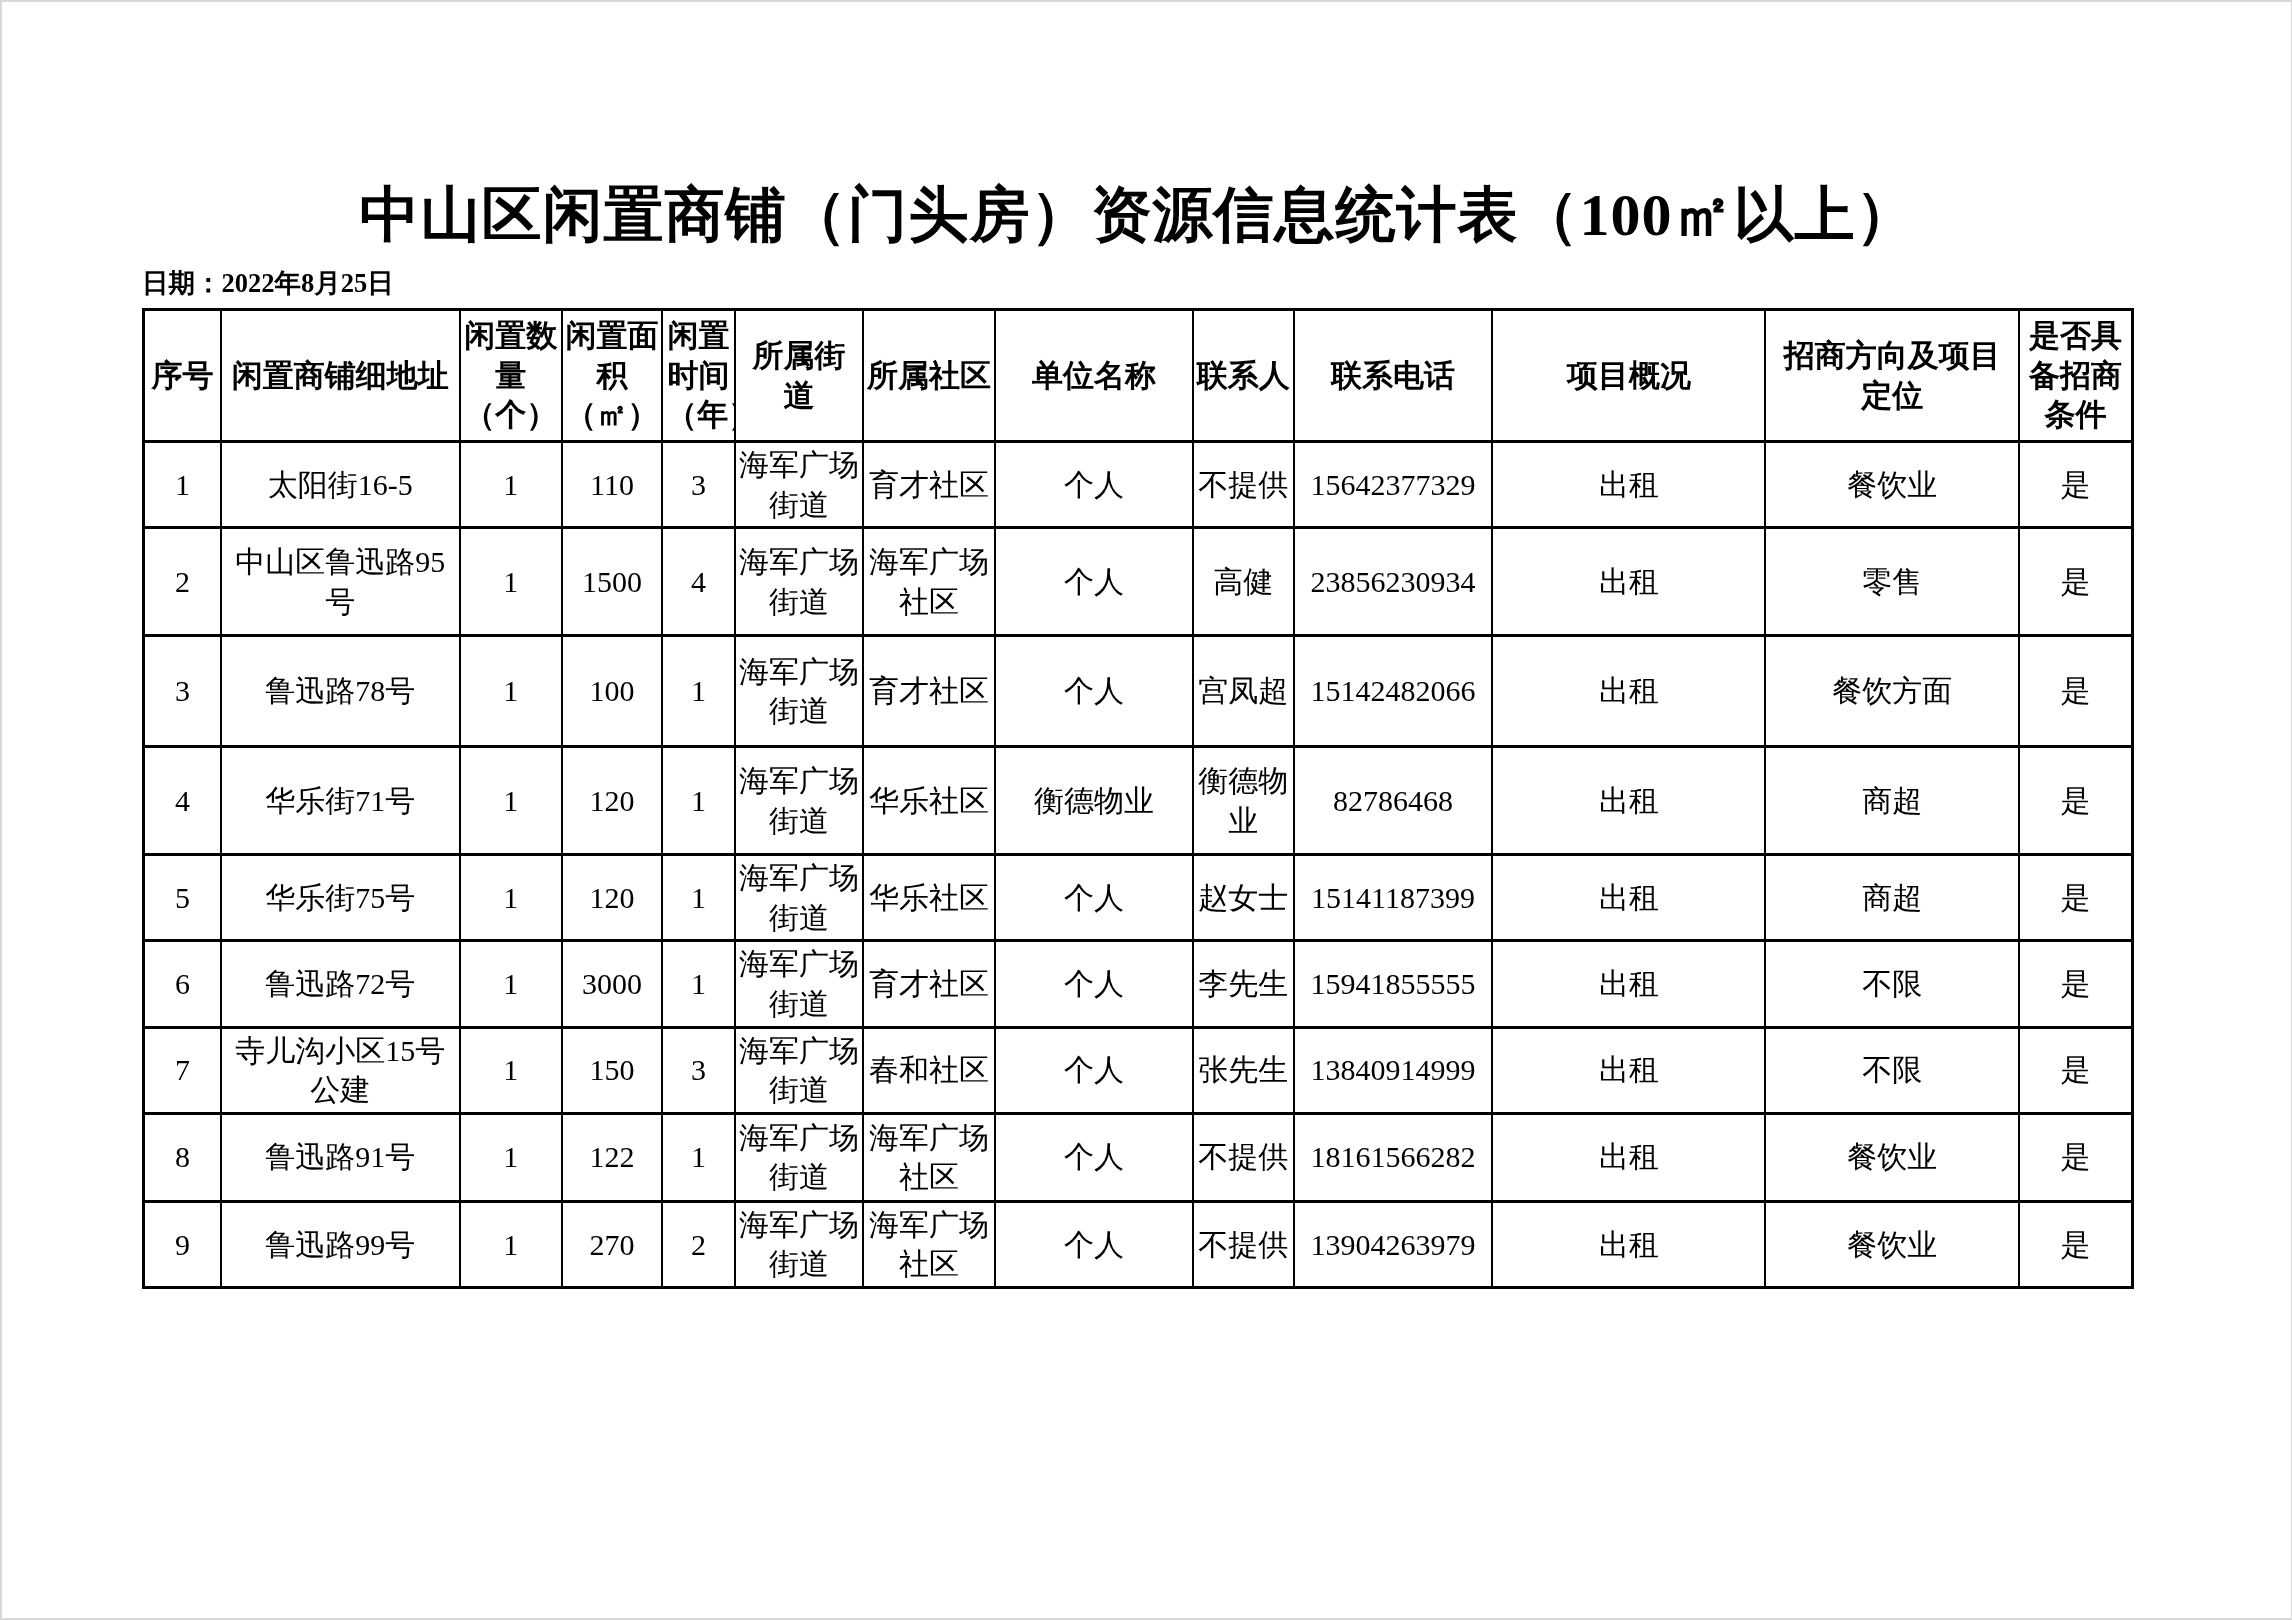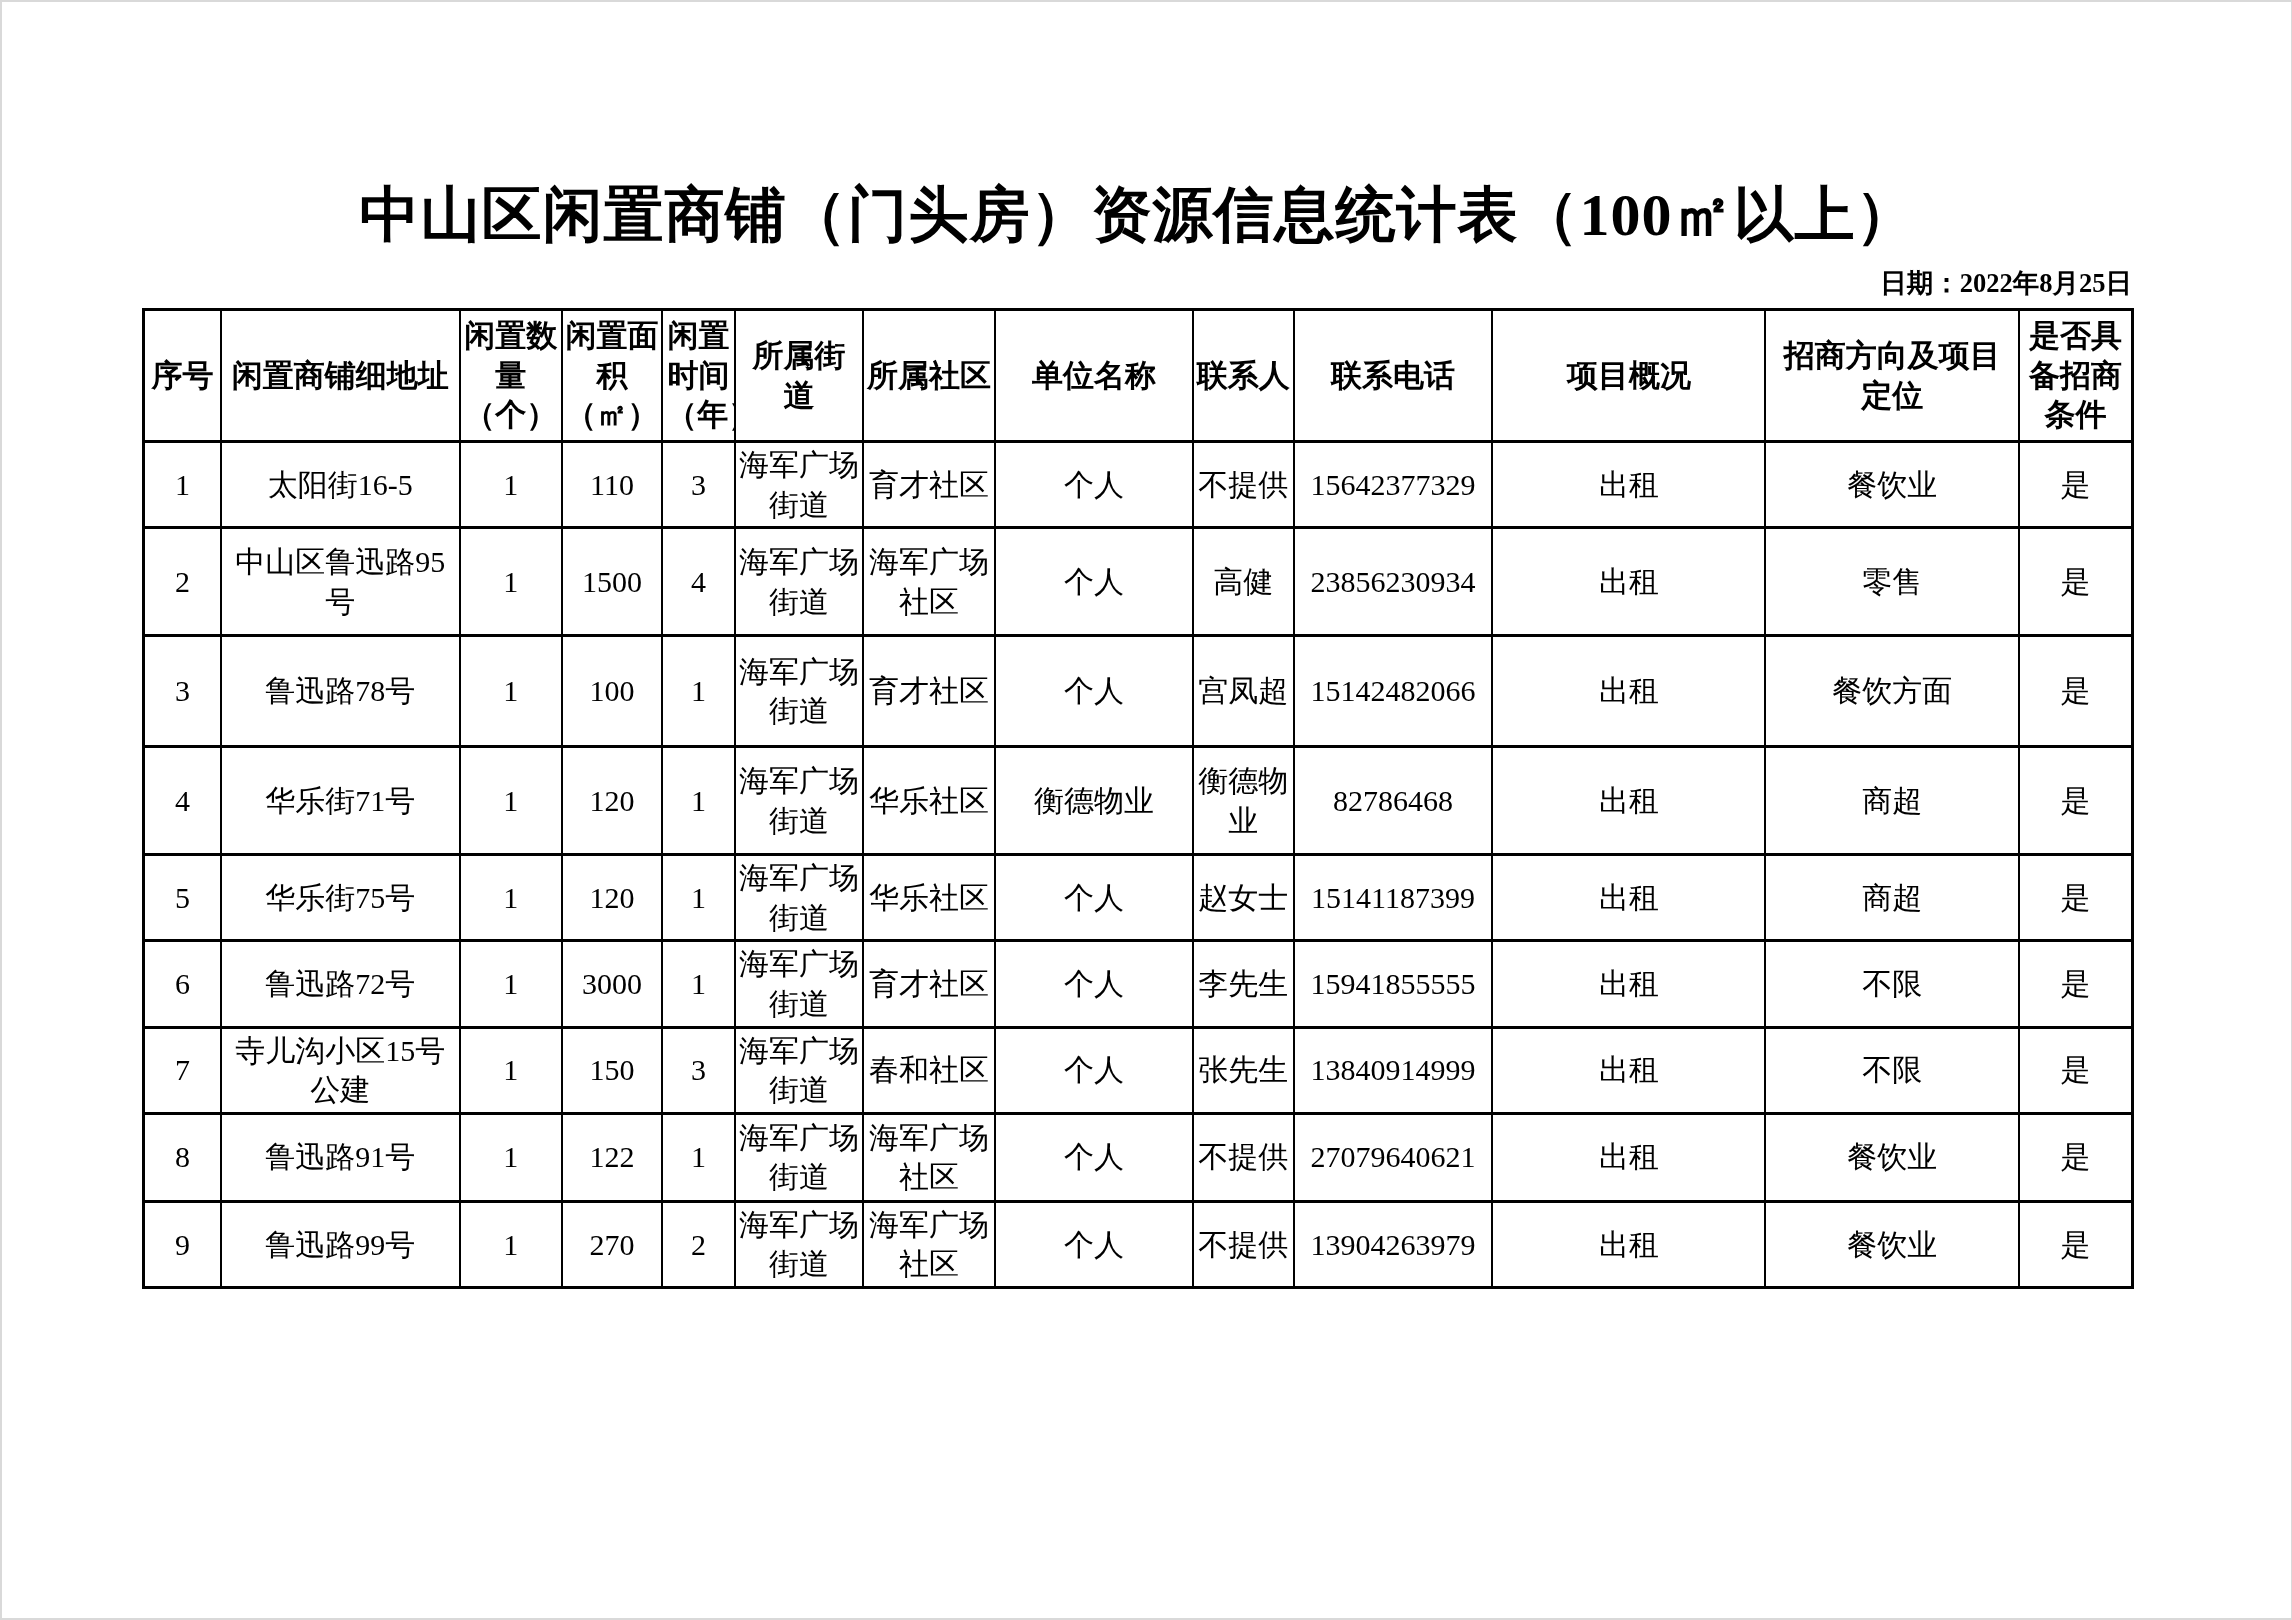--- a/index.html
+++ b/index.html
@@ -15,21 +15,21 @@
   }
   .doc-title{
     position:absolute;top:173px;left:140px;width:1992px;
     text-align:center;
     font-size:60px;font-weight:bold;
     letter-spacing:1px;
     white-space:nowrap;
   }
   .doc-date{
     position:absolute;top:263px;left:140px;width:1990px;
-    text-align:right;
+    text-align:left;
     font-size:26.5px;font-weight:bold;
   }
   table.main{
     position:absolute;top:306px;left:140px;width:1992px;
     table-layout:fixed;
     border-collapse:collapse;
     border:3.9px solid #000000;
   }
   table.main th, table.main td{
     border-left:2px solid #000000;
@@ -218,21 +218,21 @@
       <tr>
         <td>8</td>
         <td>鲁迅路91号</td>
         <td>1</td>
         <td>122</td>
         <td>1</td>
         <td>海军广场街道</td>
         <td>海军广场社区</td>
         <td>个人</td>
         <td>不提供</td>
-        <td>27079640621</td>
+        <td>18161566282</td>
         <td>出租</td>
         <td>餐饮业</td>
         <td>是</td>
       </tr>
       <tr>
         <td>9</td>
         <td>鲁迅路99号</td>
         <td>1</td>
         <td>270</td>
         <td>2</td>

